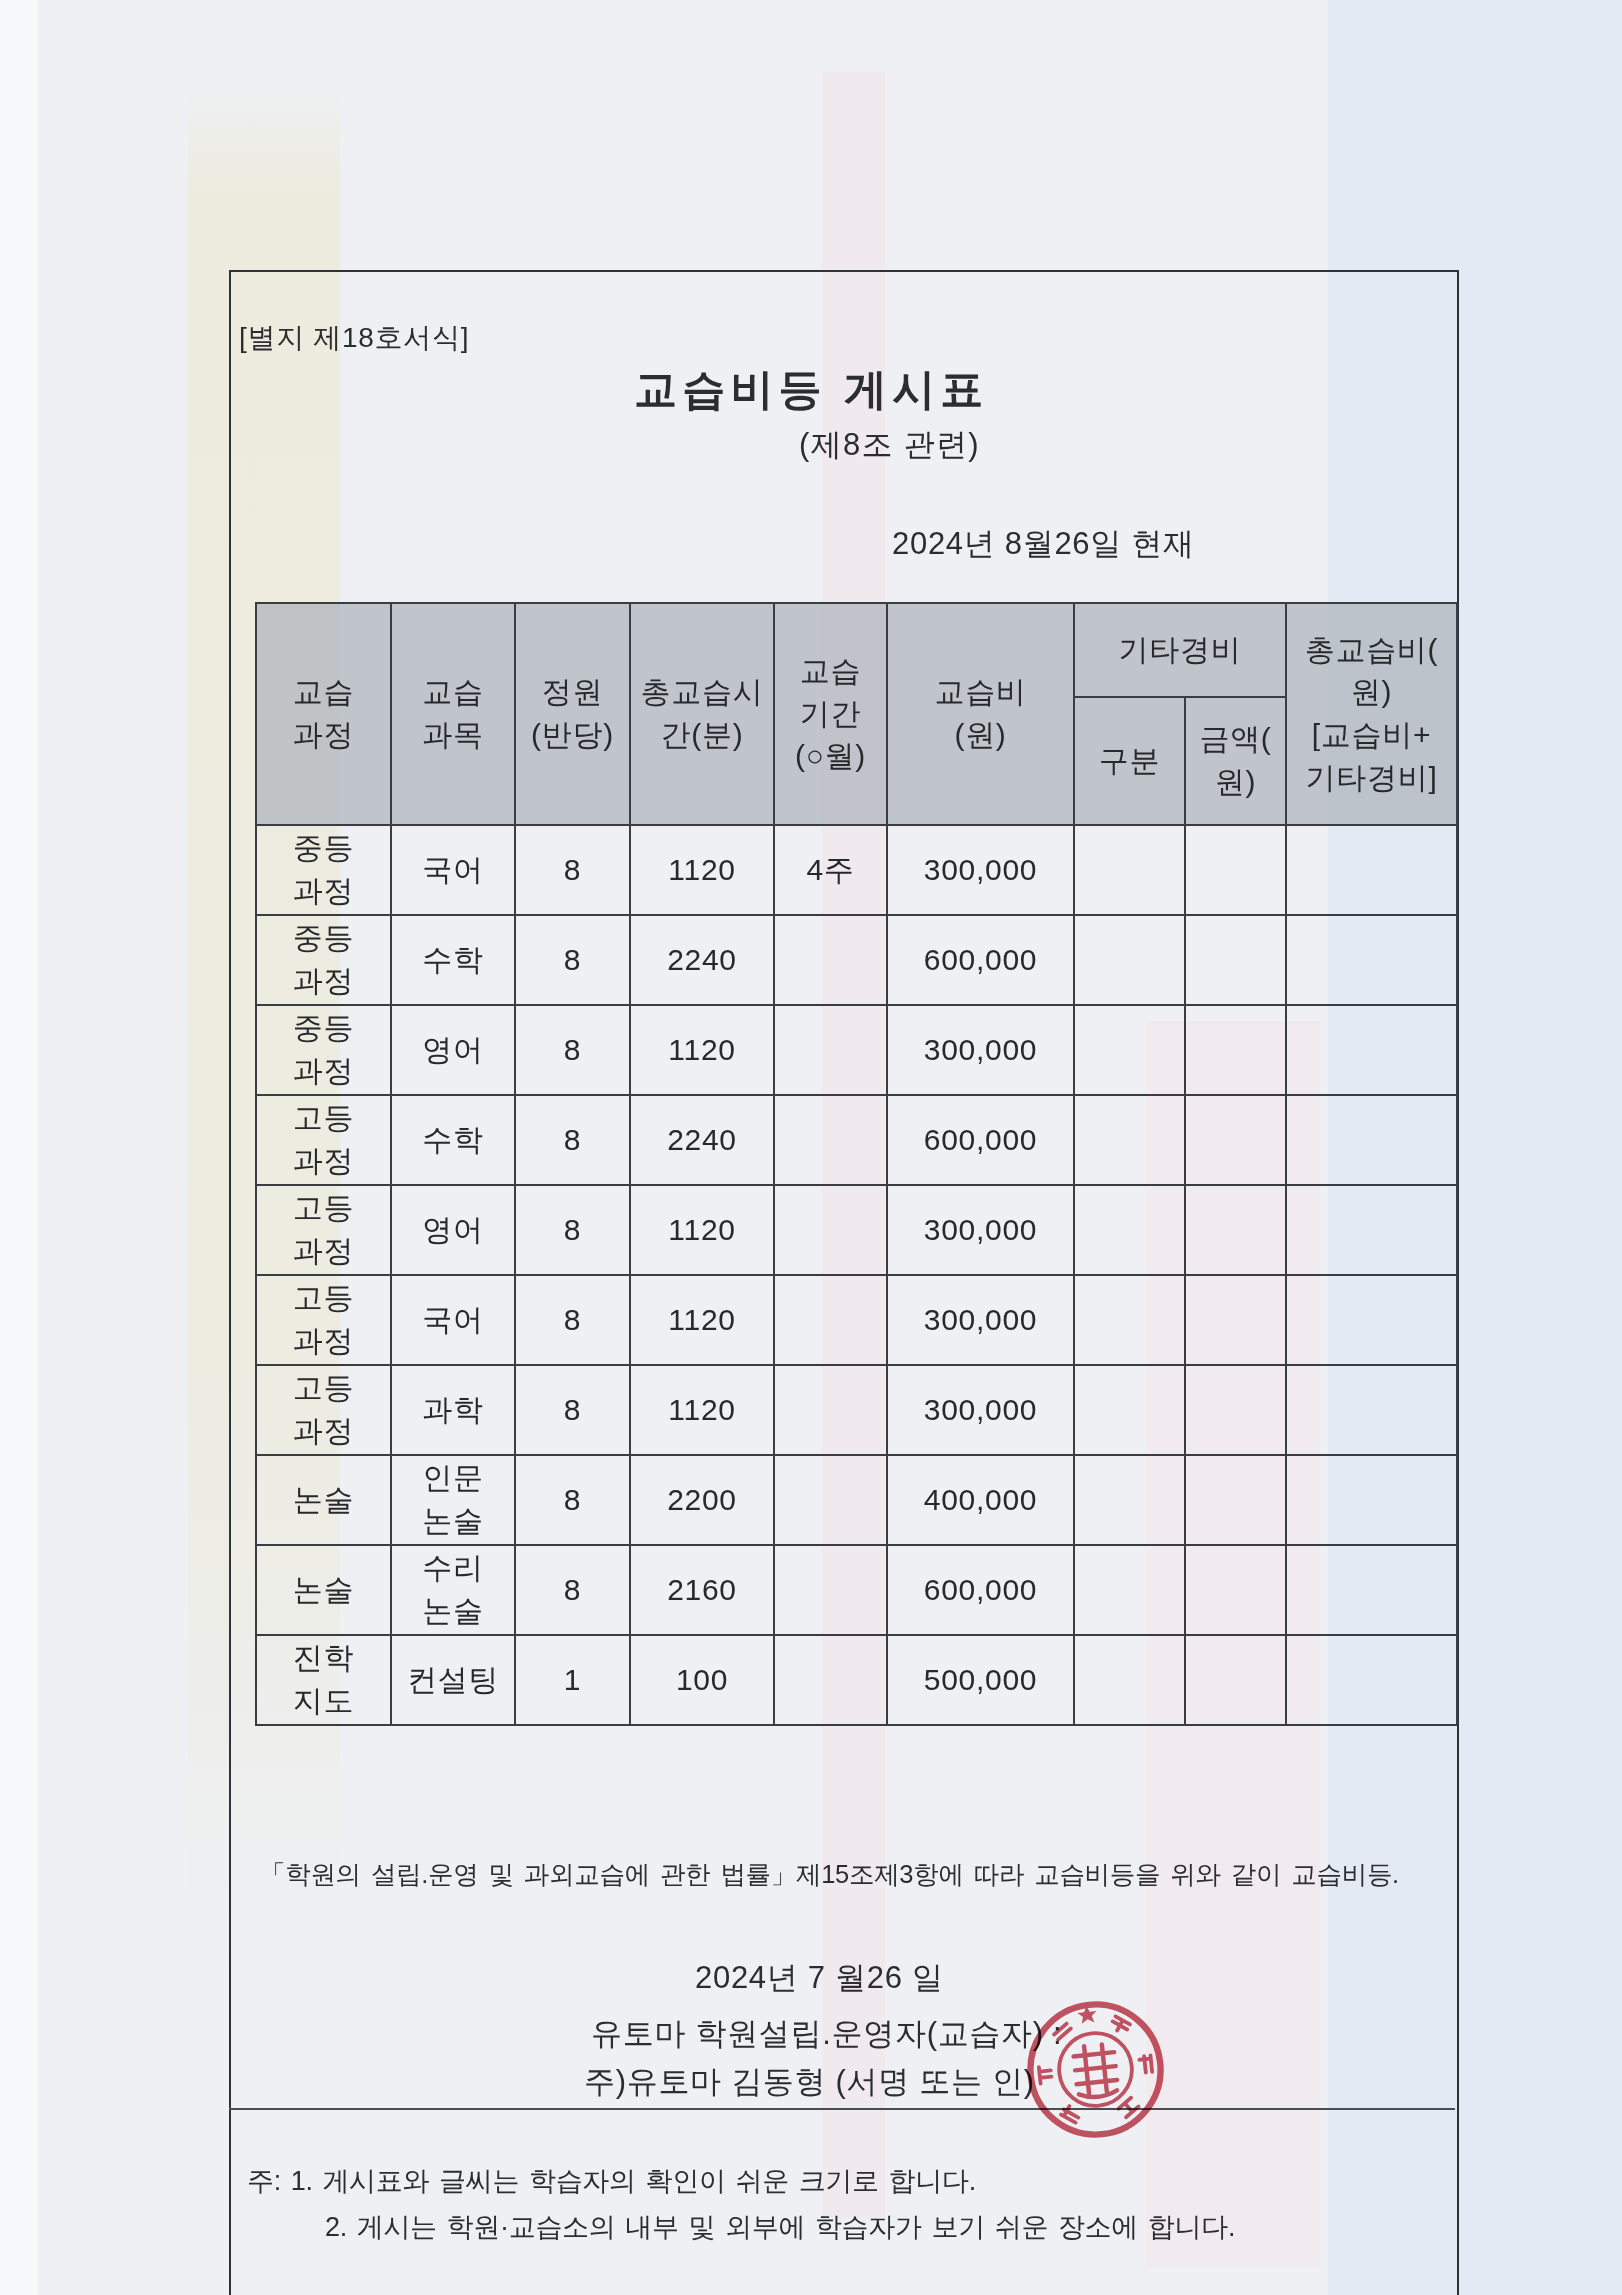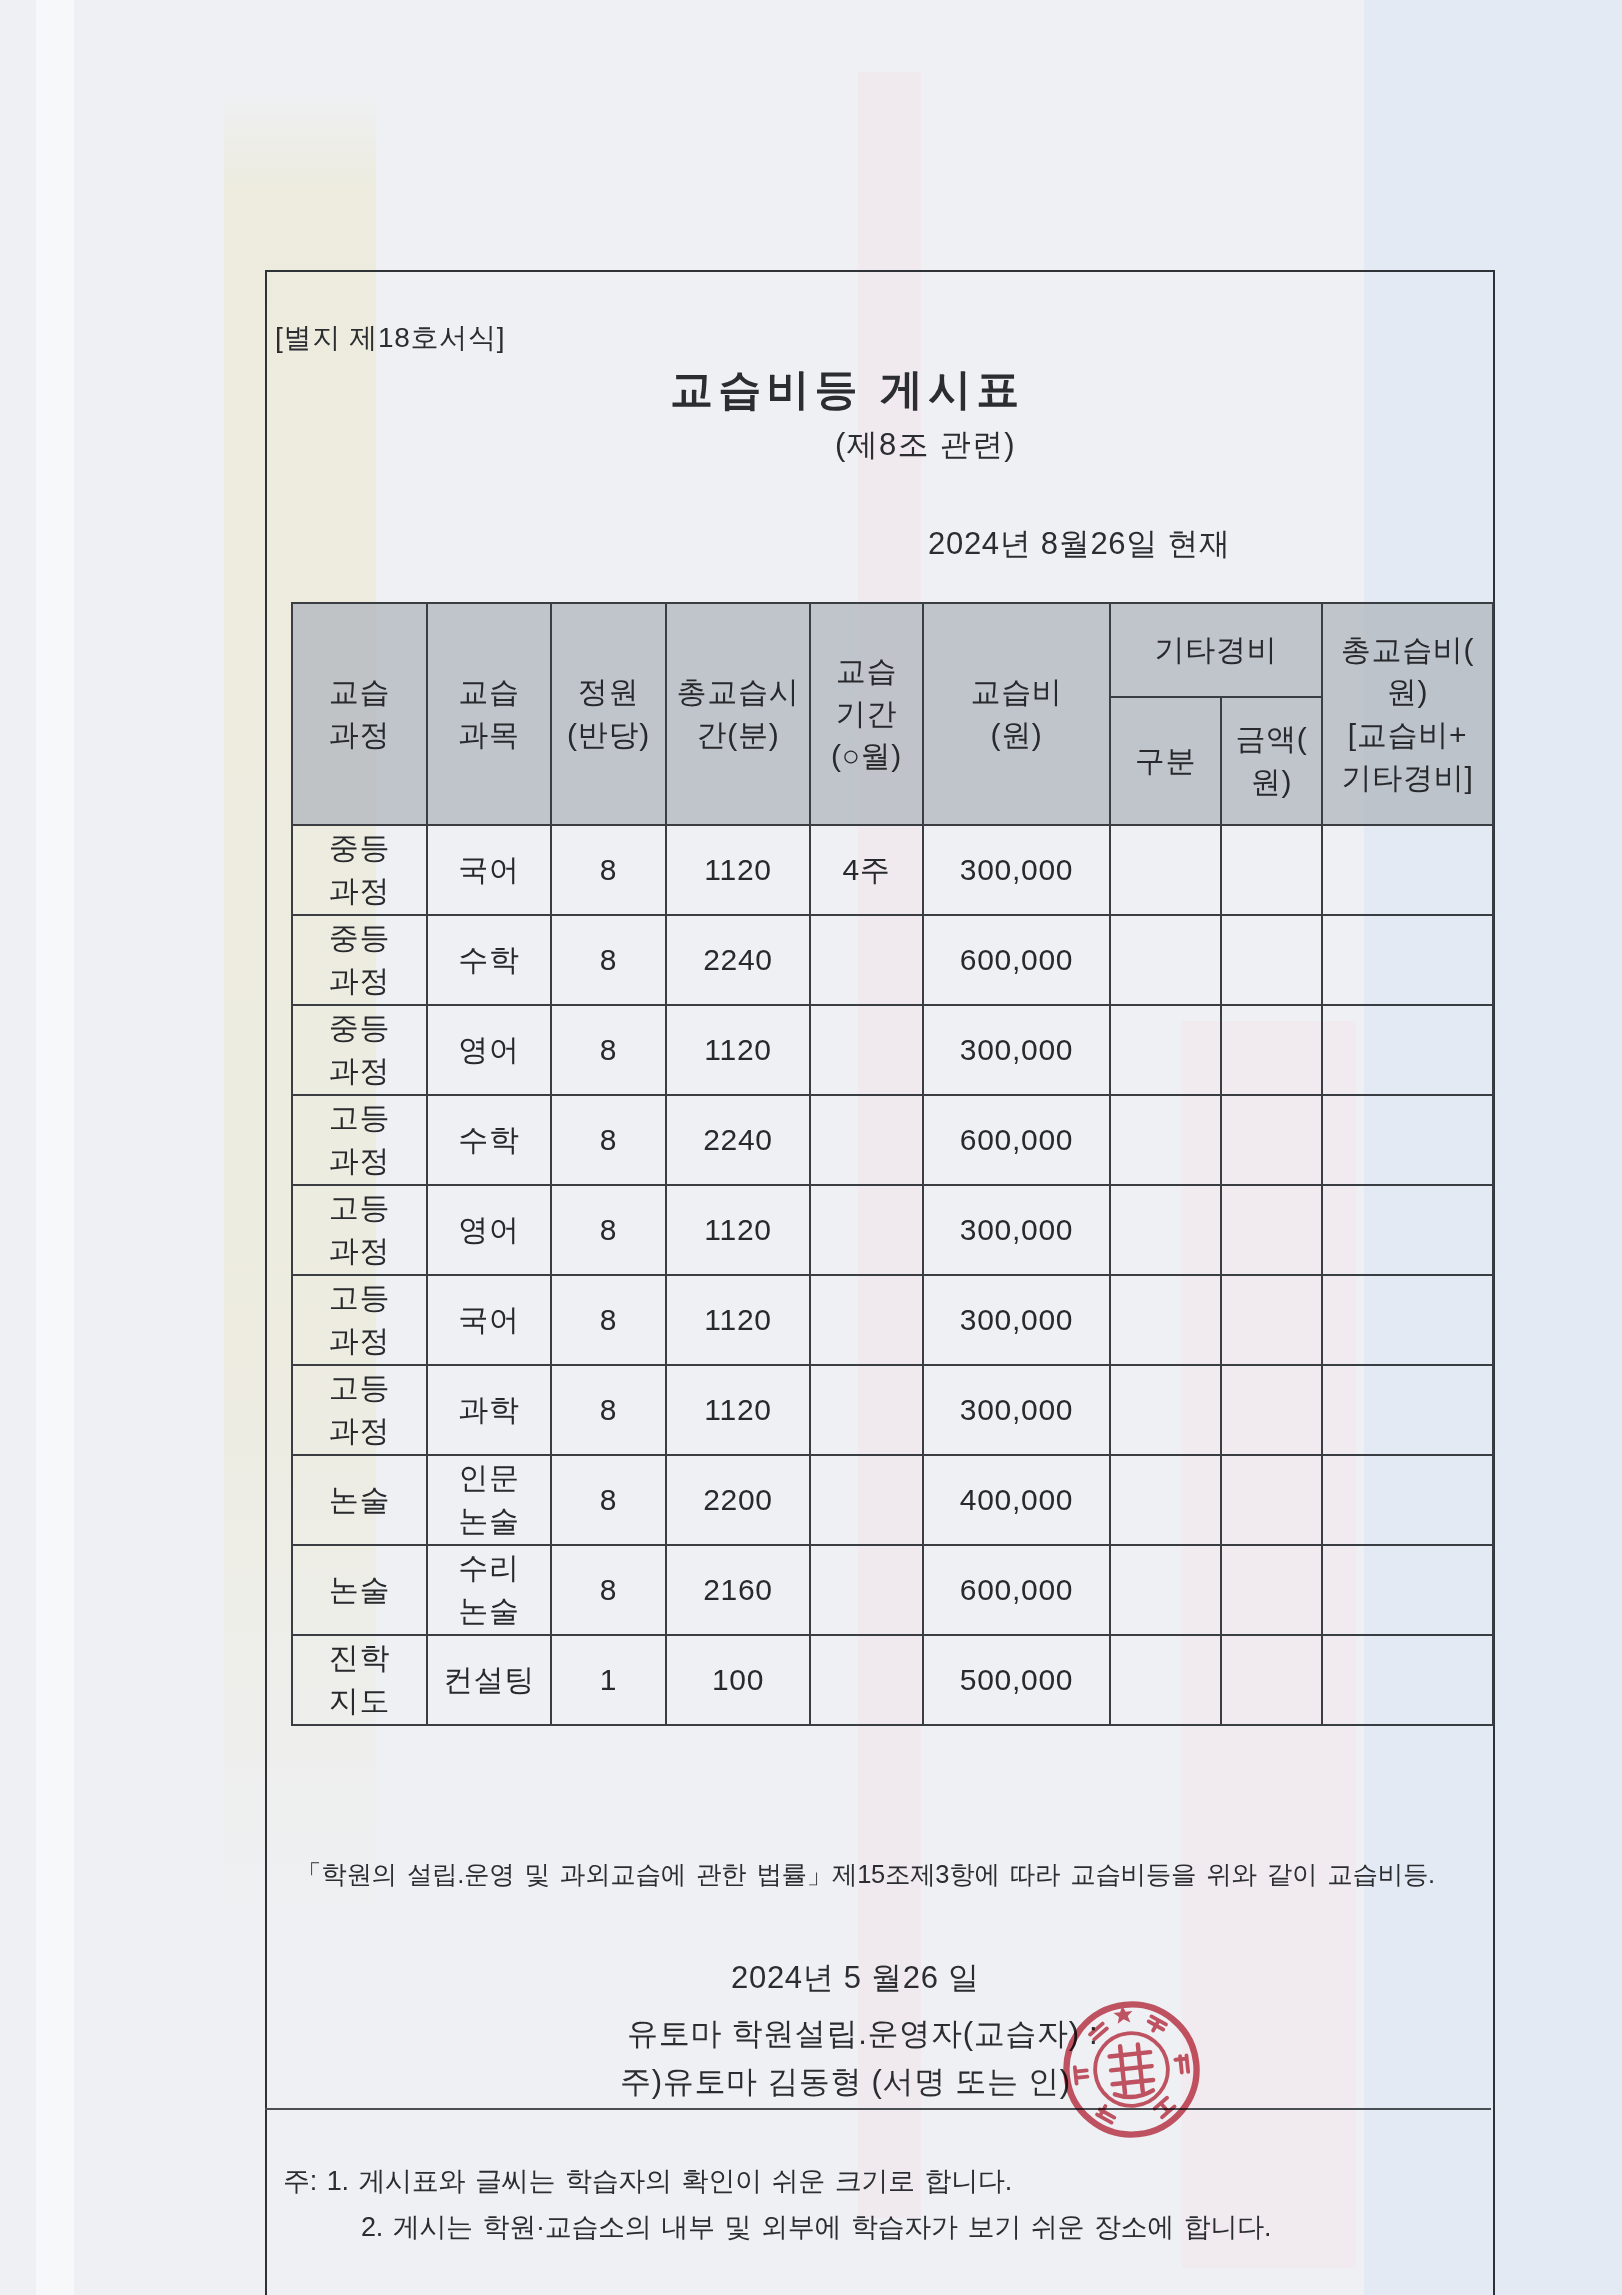--- a/index.html
+++ b/index.html
@@ -2,21 +2,21 @@
 <html style="font-size:10.5px"><head>
 <meta charset="utf-8">
 <style>
   html,body{margin:0;padding:0;}
   body{
     width:1623px;height:2295px;position:relative;overflow:hidden;
     background:#eef0f4;
     font-family:"Liberation Sans",sans-serif;
     color:#2b2d30;
   }
-  .page{position:absolute;inset:0;margin-left:36px;}
+  .page{position:absolute;inset:0;}
   
   .band{position:absolute;pointer-events:none;}
   .band-edge{left:0;top:0;width:38px;height:2295px;background:rgba(255,255,255,0.55);}
   .band-cream{left:188px;top:84px;width:152px;height:1885px;
     background:linear-gradient(to bottom,rgba(236,229,190,0) 0%,rgba(236,229,190,0.42) 6%,rgba(236,229,190,0.34) 70%,rgba(236,229,190,0) 100%);}
   .band-pink1{left:822px;top:72px;width:63px;height:2146px;background:rgba(247,219,224,0.32);}
   .band-pink2{left:1146px;top:1021px;width:174px;height:1247px;background:rgba(248,226,232,0.30);}
   .band-blue{left:1328px;top:0;width:294px;height:2295px;background:rgba(214,226,242,0.42);}
 
   .doc-box{position:absolute;left:229px;top:270px;width:1226px;height:2026px;
@@ -231,21 +231,21 @@
           <td>500,000</td>
           <td></td>
           <td></td>
           <td></td>
         </tr>
       </tbody>
   </table>
 
   <div class="legal-note">「학원의 설립.운영 및 과외교습에 관한 법률」제15조제3항에 따라 교습비등을 위와 같이 교습비등.</div>
 
-  <div class="sig-date">2024년     5 월26 일</div>
+  <div class="sig-date">2024년     7 월26 일</div>
   <div class="sig-operator">유토마  학원설립.운영자(교습자) :</div>
   <div class="sig-signer">주)유토마   김동형     (서명 또는 인)</div>
 
   <div class="hrule"></div>
 
   <svg class="stamp" viewBox="-120 -120 240 240" xmlns="http://www.w3.org/2000/svg">
     <g stroke="#c54050" fill="none" stroke-linecap="round">
       <circle cx="0" cy="0" r="102" stroke-width="10"></circle>
       <circle cx="0" cy="0" r="57" stroke-width="6"></circle>
 

